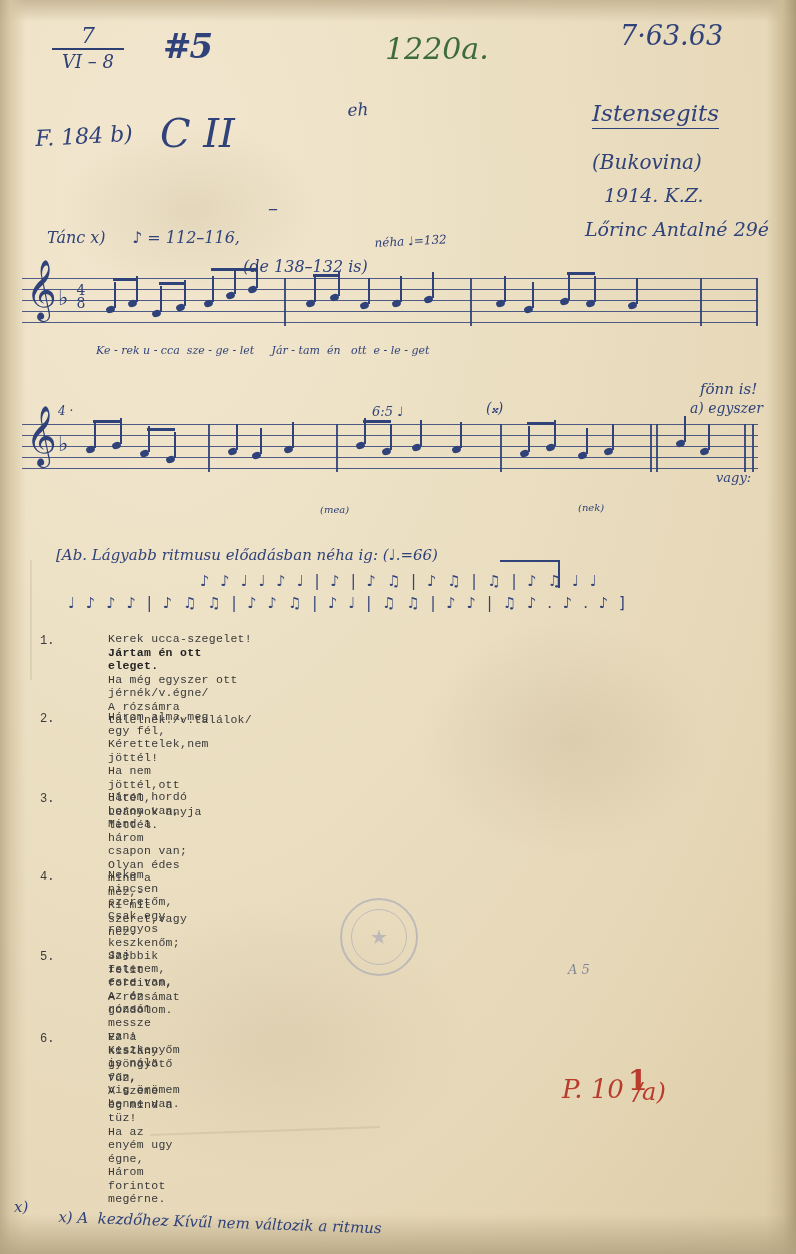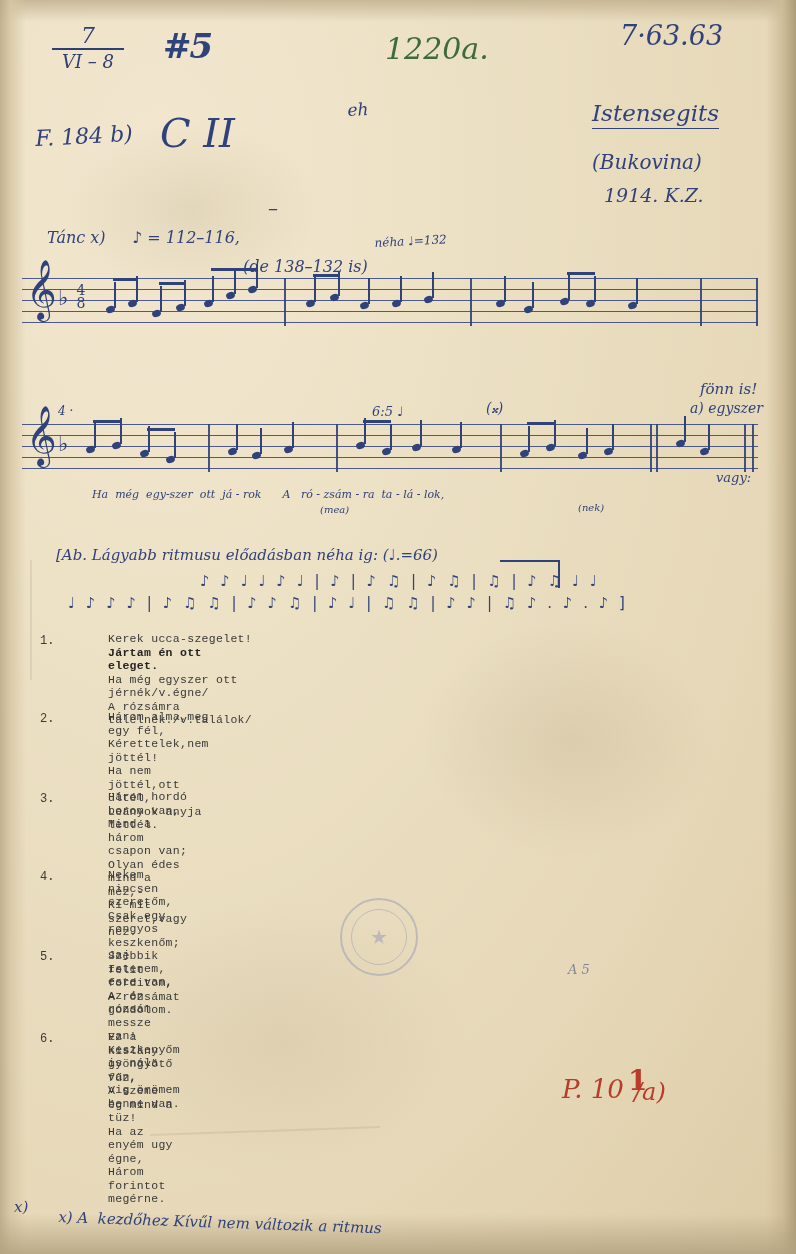--- a/index.html
+++ b/index.html
@@ -94,20 +94,21 @@
 
   <div class="abs hand" style="left:385px;top:31px;font-size:30px;color:#3d6b3c;">1220a.</div>
 
   <div class="abs hand" style="left:620px;top:20px;font-size:27px;">7·63.63</div>
 
   <div class="abs hand h-sm slant" style="left:348px;top:100px;font-size:17px;">eh</div>
 
   <div class="abs hand" style="left:592px;top:100px;font-size:23px;border-bottom:1.5px solid #30427a;padding-bottom:2px;">Istensegits</div>
   <div class="abs hand" style="left:592px;top:150px;font-size:20px;">(Bukovina)</div>
   <div class="abs hand" style="left:604px;top:184px;font-size:19px;">1914. K.Z.</div>
+  <div class="abs hand" style="left:585px;top:218px;font-size:19px;">Lőrinc Antalné 29é</div>
 
   <div class="abs hand" style="left:47px;top:228px;font-size:16px;">Tánc x)</div>
   <div class="abs hand" style="left:132px;top:228px;font-size:16px;">♪ = 112–116,</div>
   <div class="abs hand" style="left:243px;top:228px;font-size:16px;margin-top:29px;">(de 138–132 is)</div>
   <div class="abs hand slant" style="left:375px;top:236px;font-size:12px;">néha ♩=132</div>
   <div class="abs hand" style="left:268px;top:196px;font-size:20px;">–</div>
 
   <div class="stave" id="stave1" style="left:22px;top:278px;width:736px;height:52px;">
     <div class="line" style="top:0px;width:736px;"></div>
     <div class="line" style="top:11px;width:736px;"></div>
@@ -163,20 +164,21 @@
       <div class="stem" style="left:568px;top:274px;height:26px;"></div>
     <div class="nh" style="left:586px;top:300px;"></div>
       <div class="stem" style="left:594px;top:276px;height:26px;"></div>
     <div class="beam" style="left:567px;top:272px;width:28px;"></div>
     <div class="nh" style="left:628px;top:302px;"></div>
       <div class="stem" style="left:636px;top:278px;height:26px;"></div>
     <div class="bar-line" style="left:700px;top:278px;height:48px;"></div>
     <div class="bar-line" style="left:756px;top:278px;height:48px;"></div>
   </div>
 
+  <div class="lyr" style="left:96px;top:344px;">Ke - rek u - cca  sze - ge - let     Jár - tam  én   ott  e - le - get</div>
 
   <div class="abs hand h-xs" style="left:58px;top:404px;">4 ·</div>
   <div class="abs hand" style="left:372px;top:404px;font-size:13px;">6:5 ♩</div>
   <div class="abs hand" style="left:486px;top:400px;font-size:14px;">(𝄪)</div>
   <div class="abs hand" style="left:700px;top:380px;font-size:15px;">fönn is!</div>
   <div class="abs hand" style="left:690px;top:400px;font-size:14px;">a) egyszer</div>
   <div class="abs hand" style="left:716px;top:470px;font-size:13px;">vagy:</div>
 
   <div class="stave" id="stave2" style="left:22px;top:424px;width:736px;height:52px;">
     <div class="line" style="top:0px;width:736px;"></div>
@@ -233,21 +235,20 @@
     <div class="bar-line" style="left:656px;top:424px;height:48px;"></div>
 
     <div class="nh" style="left:676px;top:440px;"></div>
       <div class="stem" style="left:684px;top:416px;height:26px;"></div>
     <div class="nh" style="left:700px;top:448px;"></div>
       <div class="stem" style="left:708px;top:424px;height:26px;"></div>
     <div class="bar-line" style="left:744px;top:424px;height:48px;"></div>
     <div class="bar-line" style="left:752px;top:424px;height:48px;"></div>
   </div>
 
-  <div class="lyr" style="left:92px;top:488px;">Ha  még  egy-szer  ott  já - rok      A   ró - zsám - ra  ta - lá - lok,</div>
   <div class="lyr" style="left:320px;top:504px;font-size:10px;">(mea)</div>
   <div class="lyr" style="left:578px;top:502px;font-size:10px;">(nek)</div>
 
   <div class="abs hand" style="left:56px;top:546px;font-size:15px;">[Ab. Lágyabb ritmusu előadásban néha ig: (♩.=66)</div>
   <div class="rhyline" style="left:200px;top:572px;">♪ ♪ ♩ ♩ ♪ ♩ | ♪ | ♪ ♫ | ♪ ♫ | ♫ | ♪ ♫ ♩ ♩</div>
   <div class="rhyline" style="left:68px;top:594px;">♩ ♪ ♪ ♪ | ♪ ♫ ♫ | ♪ ♪ ♫ | ♪ ♩ | ♫ ♫ | ♪ ♪ | ♫ ♪ . ♪ . ♪ ]</div>
   <div class="abs" style="left:500px;top:560px;width:60px;height:2px;background:#30427a;"></div>
   <div class="abs" style="left:558px;top:560px;width:2px;height:28px;background:#30427a;"></div>
 
   <div id="verses">

